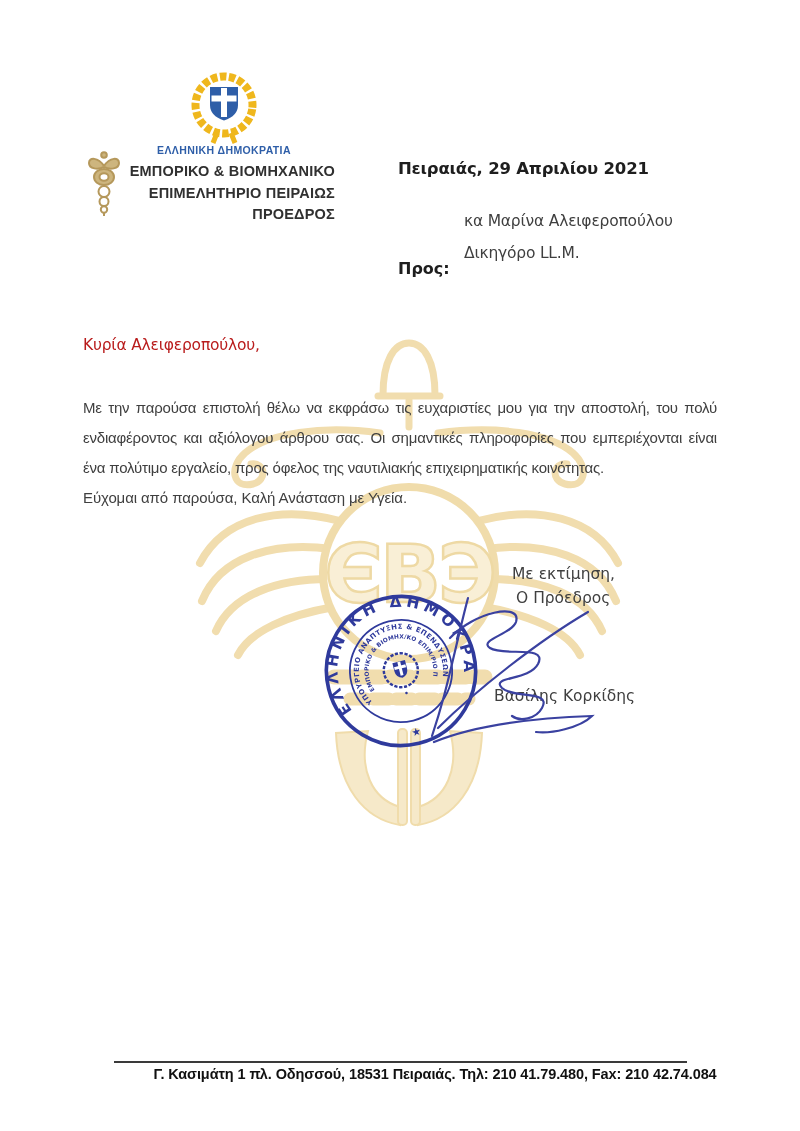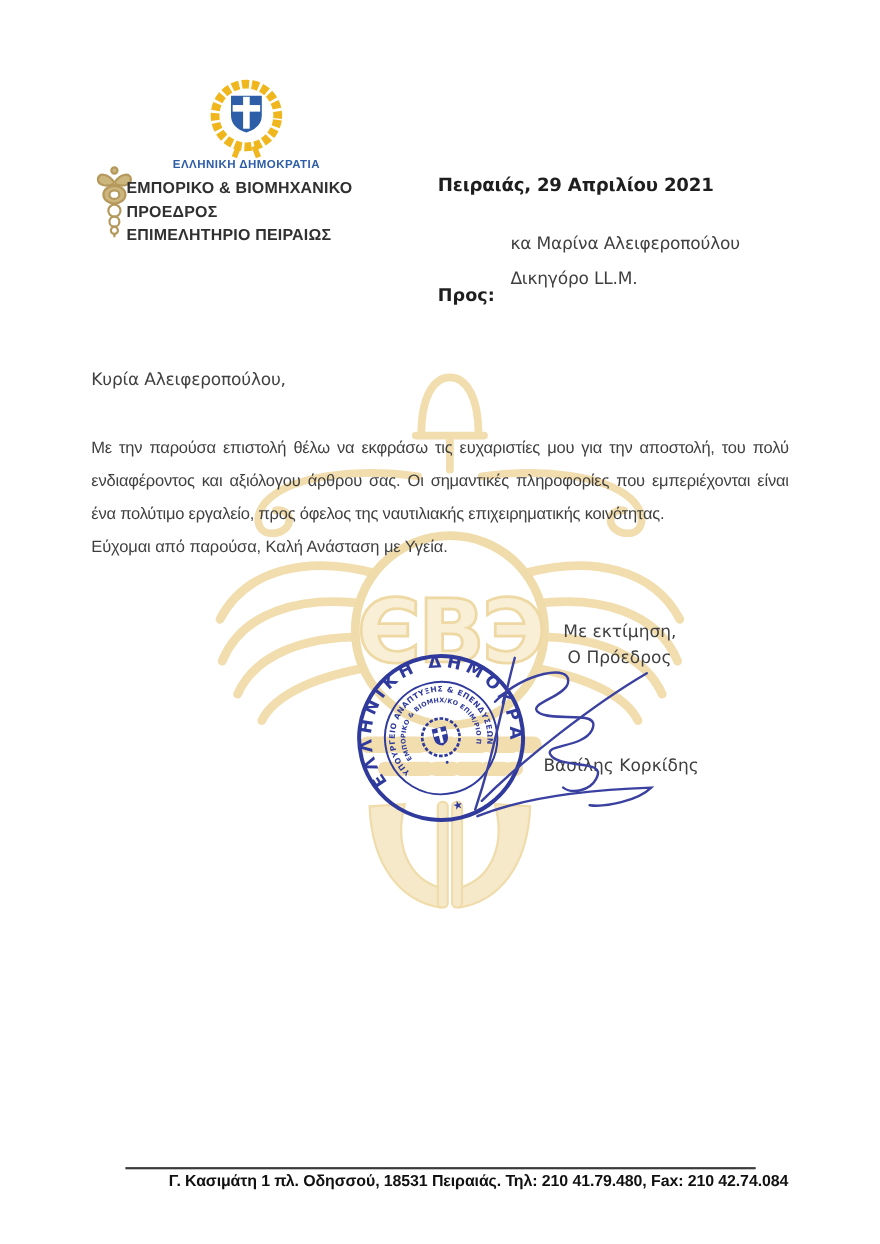--- a/index.html
+++ b/index.html
@@ -16,21 +16,21 @@
   
   .republic-label {
     left: 124px; top: 144px; width: 200px;
     text-align: center;
     font: bold 10.5px "Liberation Sans", sans-serif;
     letter-spacing: .4px;
     color: #2e5ea8;
   }
   .org-block {
     left: 115px; top: 161px; width: 220px;
-    text-align: left;
+    text-align: right;
     font: bold 14.5px "Liberation Sans", sans-serif;
     color: #303030;
     line-height: 21.5px;
     letter-spacing: .2px;
   }
   .date-line {
     left: 398px; top: 159px;
     font: bold 16.5px "DejaVu Sans", sans-serif;
     color: #1e1e1e;
     letter-spacing: -0.2px;
@@ -50,21 +50,21 @@
   .to-title {
     left: 464px; top: 244px;
     font: 15.5px "DejaVu Sans", sans-serif;
     color: #3f3f3f; letter-spacing: -0.2px;
   }
 
   
   .salutation {
     left: 83px; top: 336px;
     font: 15.5px "DejaVu Sans", sans-serif;
-    color: #404040; letter-spacing:-0.2px;
+    color: #b91c1c; letter-spacing:-0.2px;
   }
   .para1 {
     left: 83px; top: 393px; width: 634px;
     font: 15px "Liberation Sans", sans-serif;
     letter-spacing: -0.2px;
     color: #3f3f3f;
     line-height: 30px;
     text-align: justify;
   }
   .para2 {
@@ -167,22 +167,22 @@
       <circle cx="18" cy="51.5" r="4.5"></circle>
       <circle cx="18" cy="59.5" r="3.2"></circle>
       <path d="M18,62.5 L18,66"></path>
     </g>
   </svg>
 
   <div class="abs republic-label content-z">ΕΛΛΗΝΙΚΗ ΔΗΜΟΚΡΑΤΙΑ</div>
 
   <div class="abs org-block content-z">
     <div>ΕΜΠΟΡΙΚΟ &amp; ΒΙΟΜΗΧΑΝΙΚΟ</div>
+    <div>ΕΠΙΜΕΛΗΤΗΡΙΟ ΠΕΙΡΑΙΩΣ</div>
     <div>ΠΡΟΕΔΡΟΣ</div>
-    <div>ΕΠΙΜΕΛΗΤΗΡΙΟ ΠΕΙΡΑΙΩΣ</div>
   </div>
 
   <div class="abs date-line content-z">Πειραιάς, 29 Απριλίου 2021</div>
   <div class="abs to-label content-z">Προς:</div>
   <div class="abs to-name content-z">κα Μαρίνα Αλειφεροπούλου</div>
   <div class="abs to-title content-z">Δικηγόρο LL.M.</div>
 
   <div class="abs salutation content-z">Κυρία Αλειφεροπούλου,</div>
   <div class="abs para1 content-z">Με την παρούσα επιστολή θέλω να εκφράσω τις ευχαριστίες μου για την αποστολή, του πολύ ενδιαφέροντος και αξιόλογου άρθρου σας. Οι σημαντικές πληροφορίες που εμπεριέχονται είναι ένα πολύτιμο εργαλείο, προς όφελος της ναυτιλιακής επιχειρηματικής κοινότητας.</div>
   <div class="abs para2 content-z">Εύχομαι από παρούσα, Καλή Ανάσταση με Υγεία.</div>

